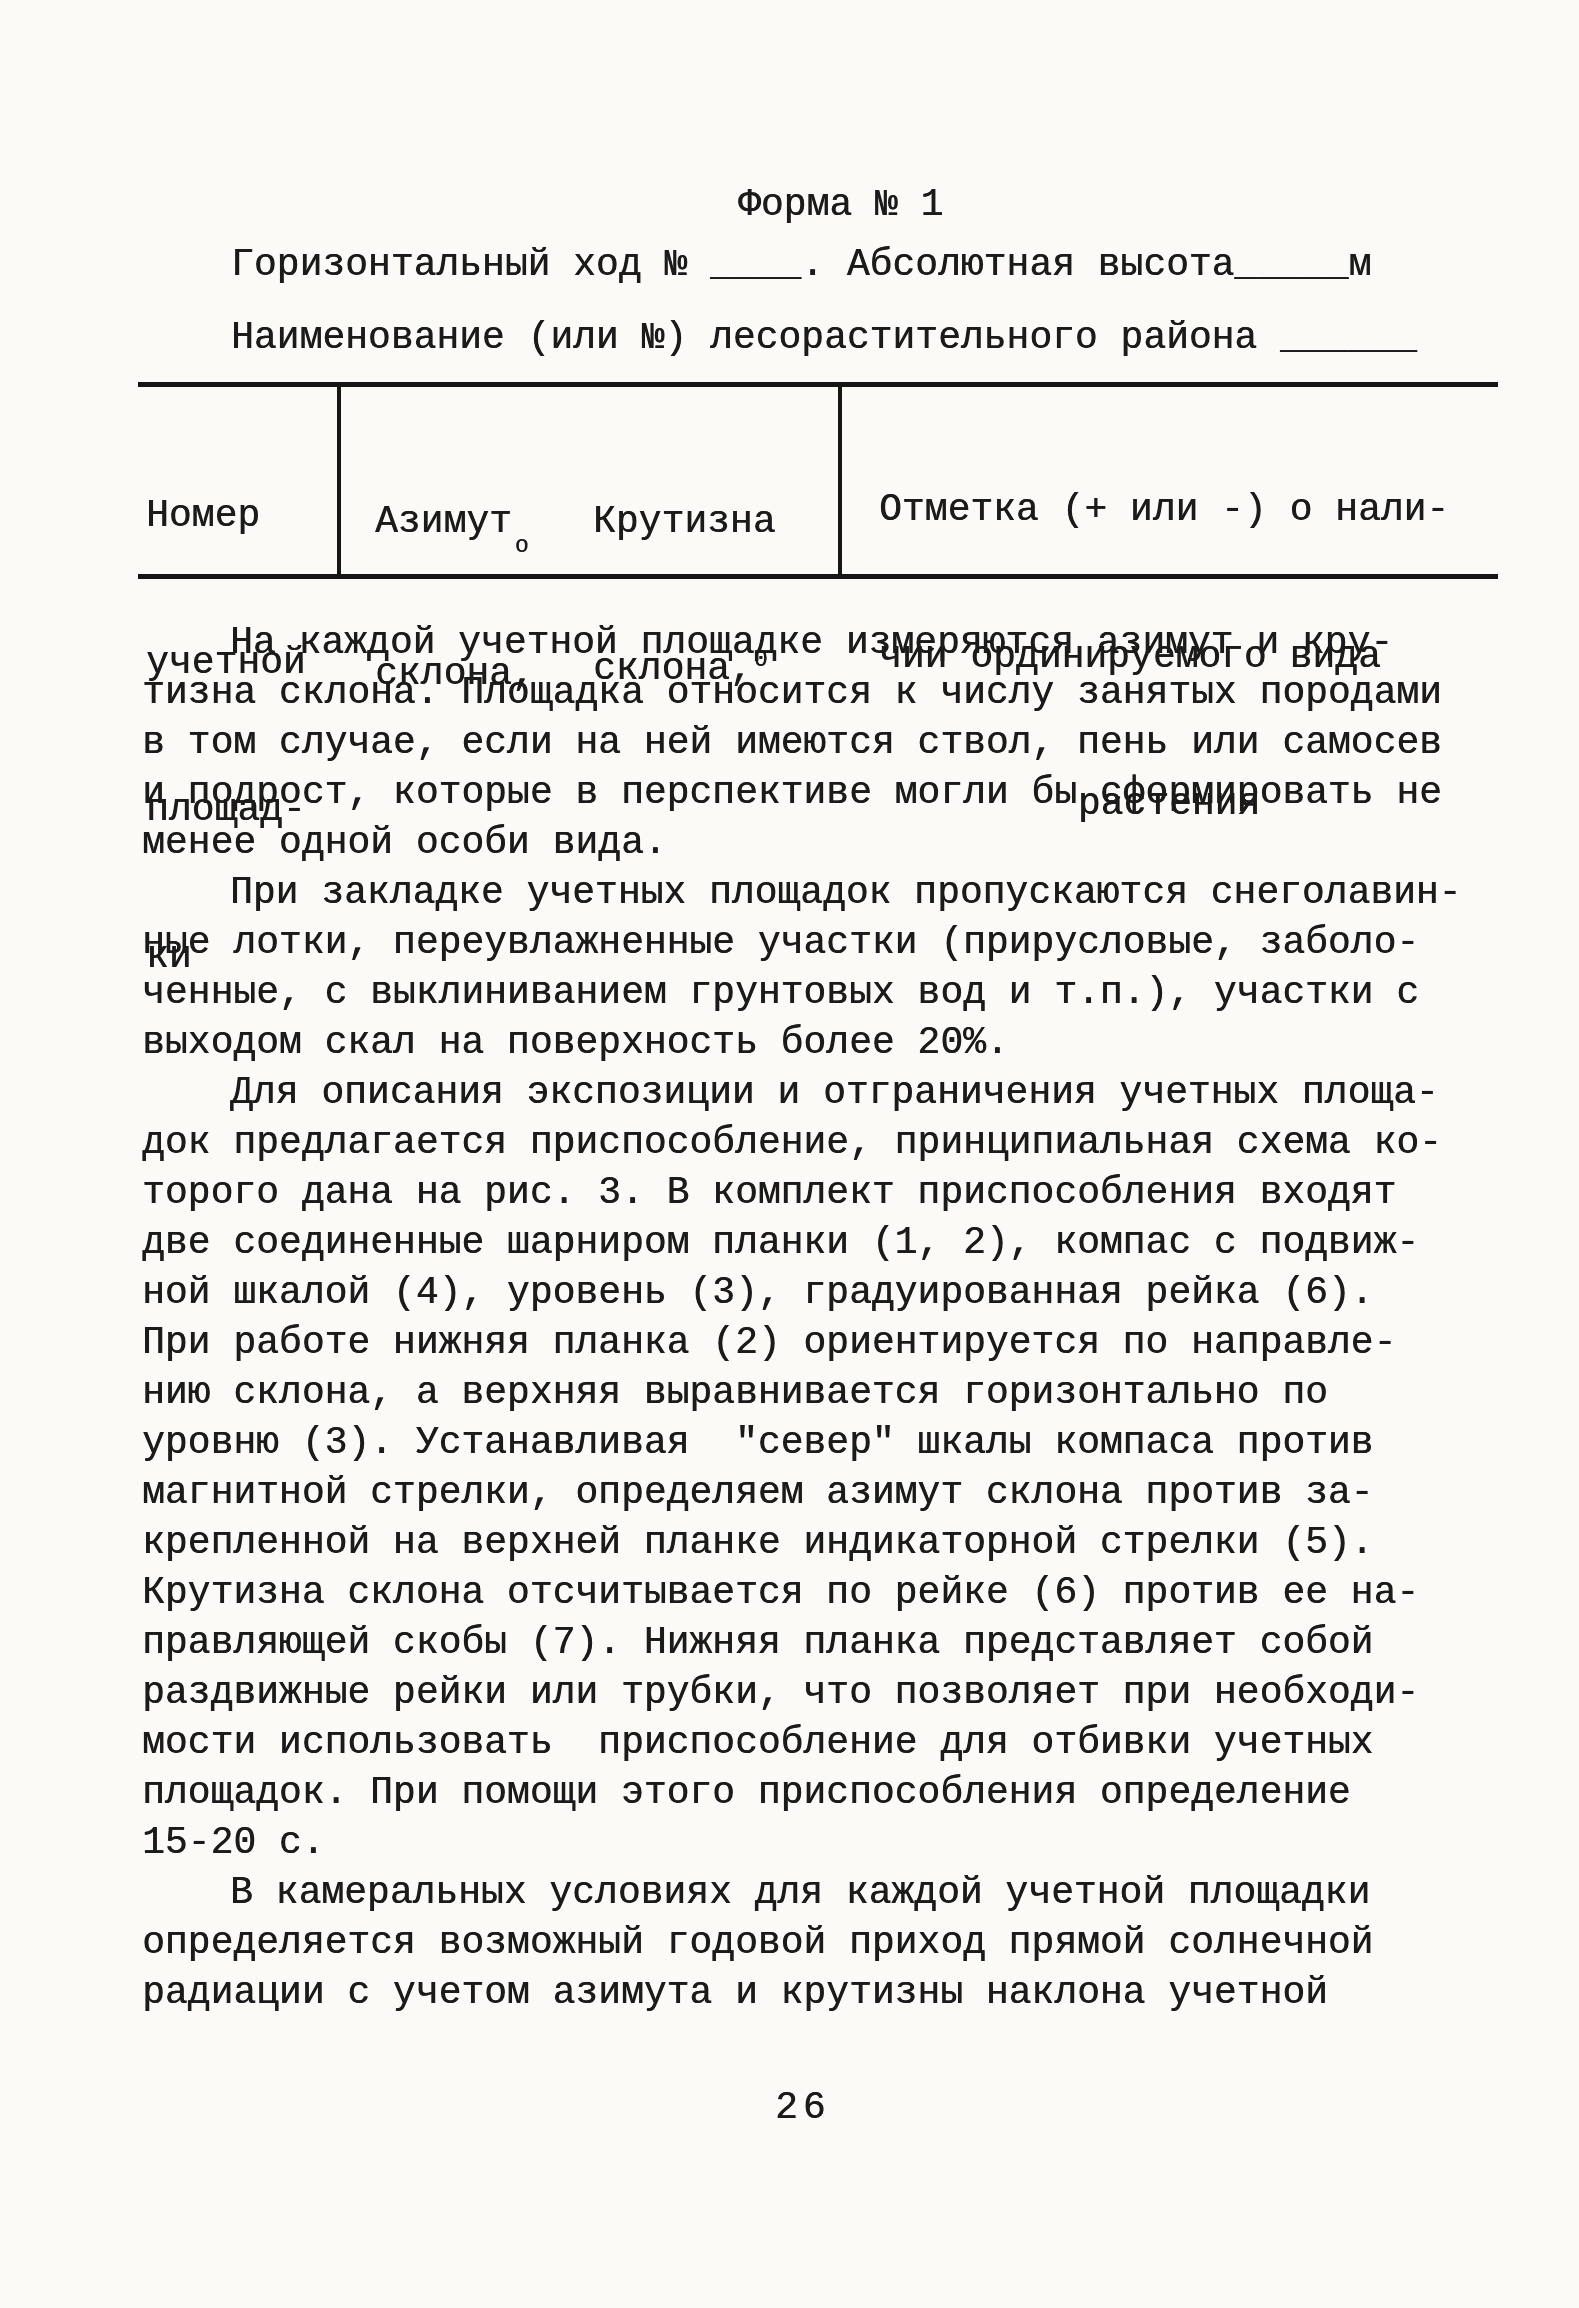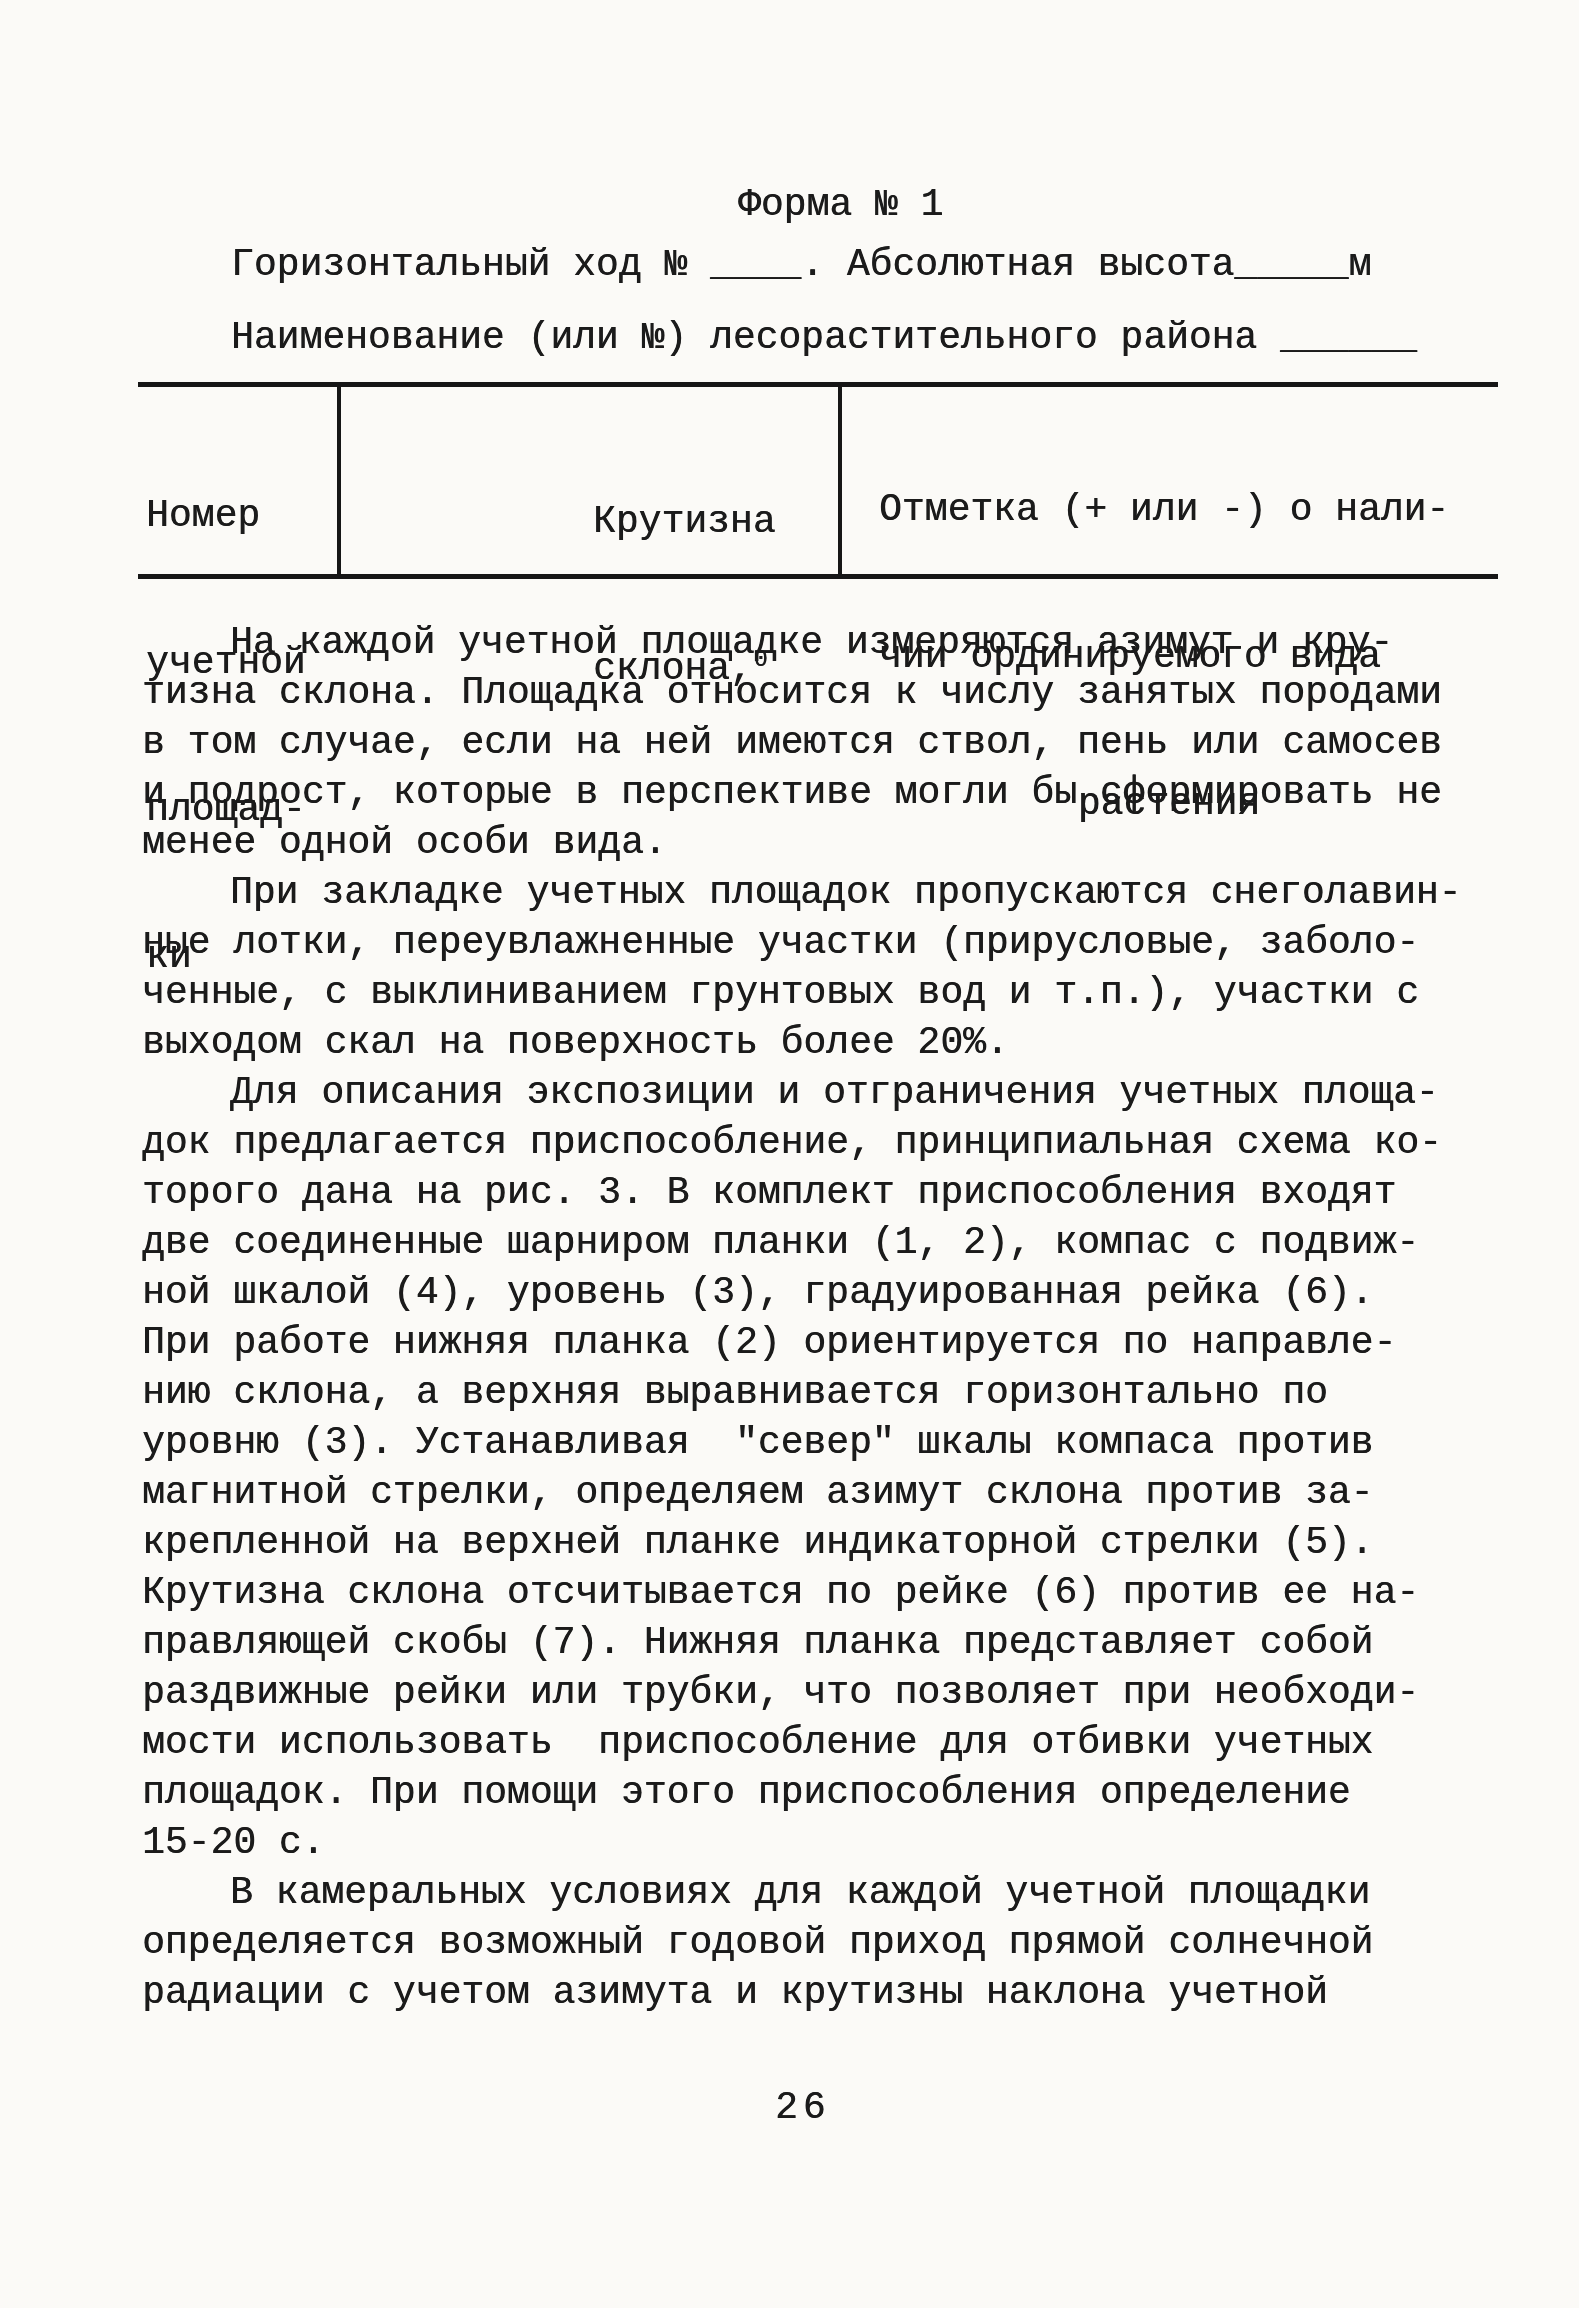--- a/index.html
+++ b/index.html
@@ -53,20 +53,24 @@
   <div class="vline v1"></div>
   <div class="vline v2"></div>
 
   <div class="tcol col1">
     <div>Номер</div>
     <div>учетной</div>
     <div>площад-</div>
     <div>ки</div>
   </div>
 
+  <div class="tcol col2a">
+    <div><span>Азимут</span><span class="dsub">о</span></div>
+    <div>склона,</div>
+  </div>
 
   <div class="tcol col2b">
     <div>Крутизна</div>
     <div><span>склона,</span><span class="dsup">0</span></div>
   </div>
 
   <div class="tcol col3">
     <div>Отметка (+ или -) о нали-</div>
     <div>чии ординируемого вида</div>
     <div class="ctr">растения</div>

